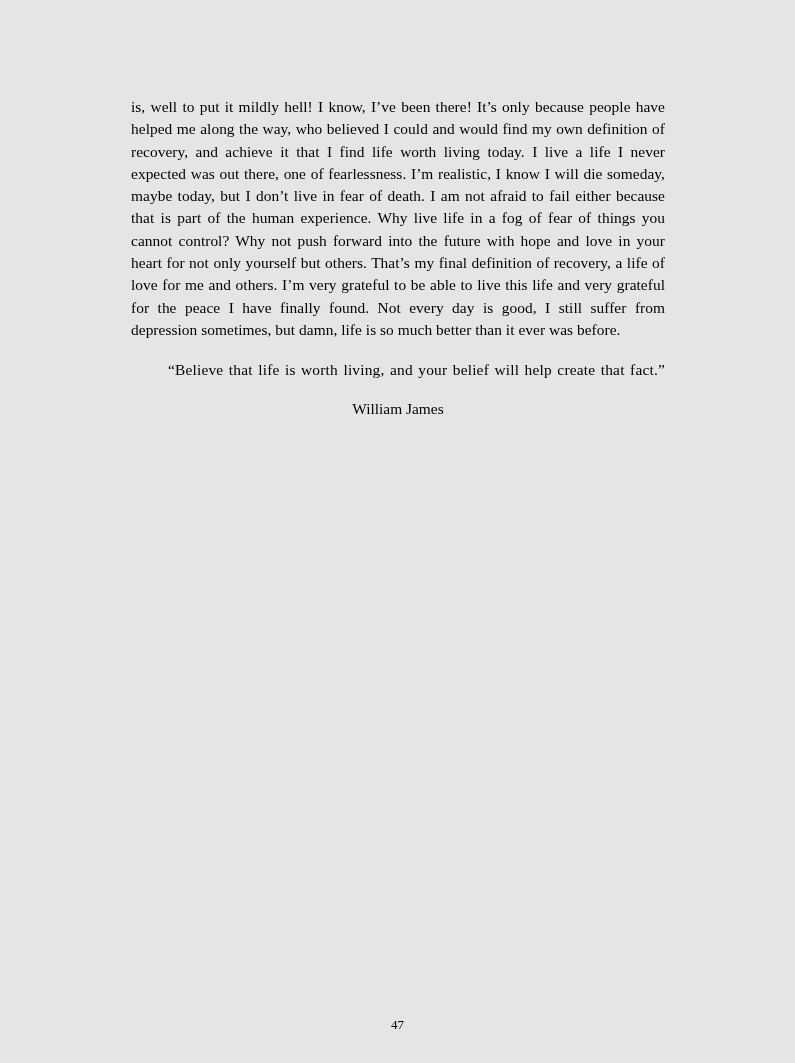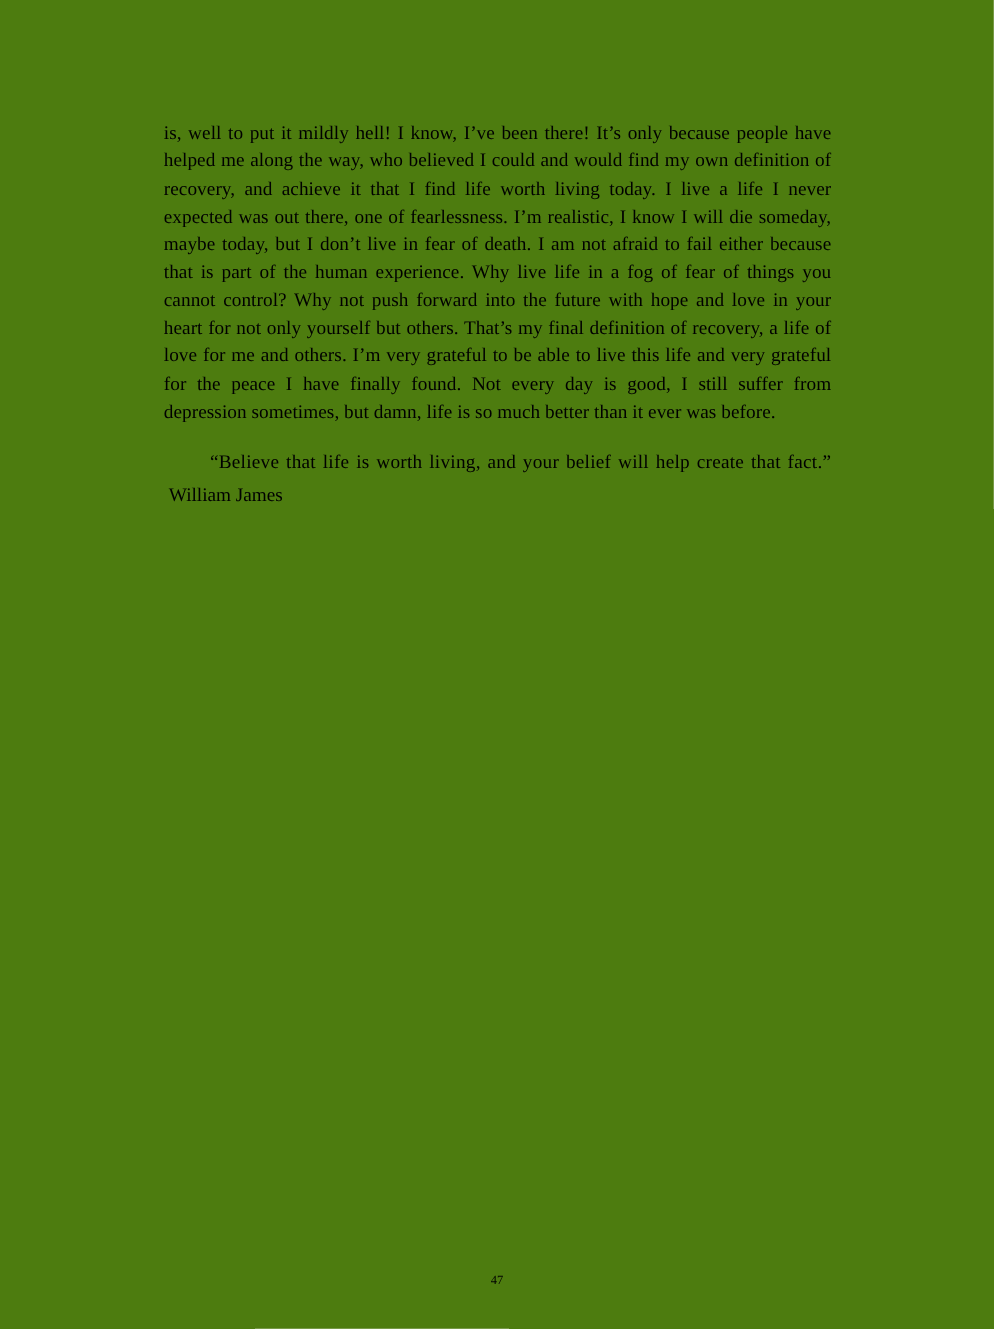--- a/index.html
+++ b/index.html
@@ -14,21 +14,21 @@
     font-family: "Liberation Serif", serif;
     color: #000000;
     overflow: hidden;
   }
   .page {
     position: absolute;
     left: 0;
     top: 0;
     width: 795px;
     height: 1063px;
-    background: #4d7c0f;
+    background: #e5e5e5;
   }
   .text-column {
     position: absolute;
     left: 131px;
     top: 96px;
     width: 534px;
   }
   .body-paragraph {
     font-size: 15.4px;
     line-height: 22.3px;
@@ -44,30 +44,30 @@
     font-size: 15.4px;
     line-height: 22.3px;
     margin: 0;
     text-align: right;
     letter-spacing: 0.2px;
     word-spacing: 1.4px;
   }
   .attribution-line {
     font-size: 15.4px;
     line-height: 22.3px;
-    margin: 4px;
-    text-align: left;
+    margin: 16px;
+    text-align: center;
   }
   .page-number {
     position: absolute;
     left: 0;
     top: 1018px;
     width: 795px;
     text-align: center;
-    font-size: 10px;
+    font-size: 13px;
     line-height: 14px;
   }
 </style>
 </head>
 <body>
 
 <div class="page">
 
   <div class="text-column">
     <p class="body-paragraph">is, well to put it mildly hell! I know, I’ve been there! It’s only because people have helped me along the way, who believed I could and would find my own definition of recovery, and achieve it that I find life worth living today. I live a life I never expected was out there, one of fearlessness. I’m realistic, I know I will die someday, maybe today, but I don’t live in fear of death. I am not afraid to fail either because that is part of the human experience. Why live life in a fog of fear of things you cannot control? Why not push forward into the future with hope and love in your heart for not only yourself but others. That’s my final definition of recovery, a life of love for me and others. I’m very grateful to be able to live this life and very grateful for the peace I have finally found. Not every day is good, I still suffer from depression sometimes, but damn, life is so much better than it ever was before.</p>

